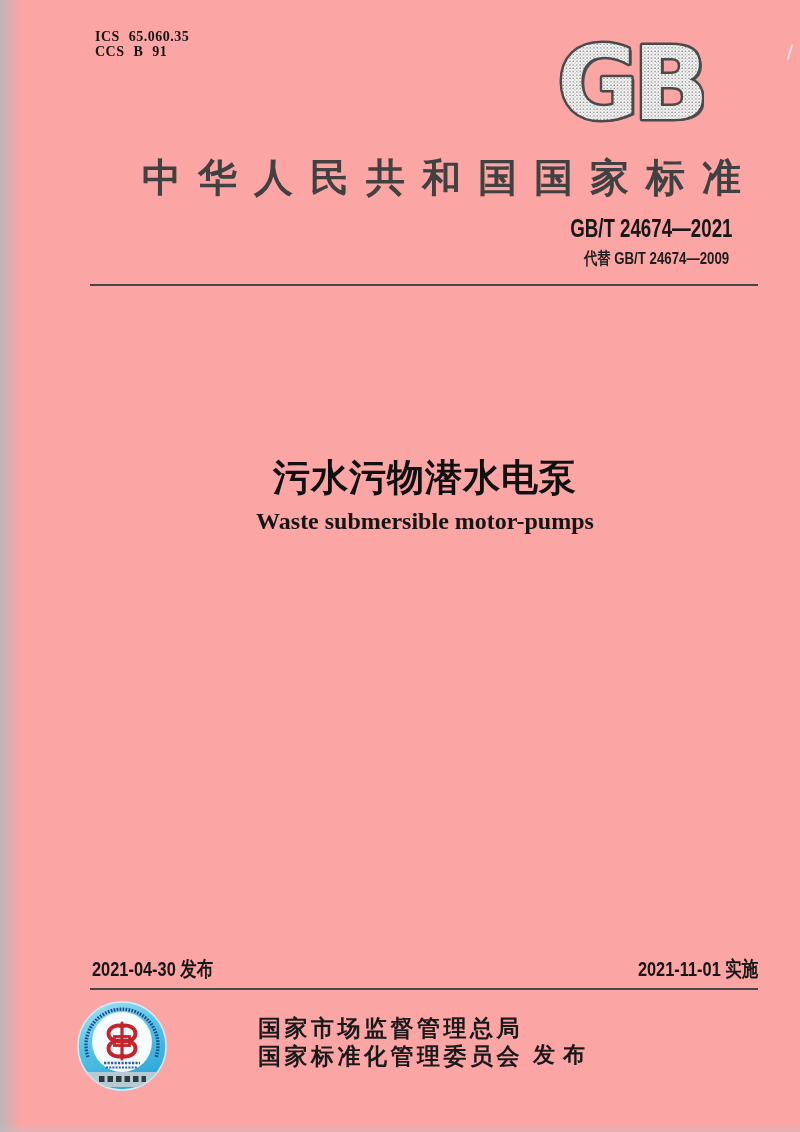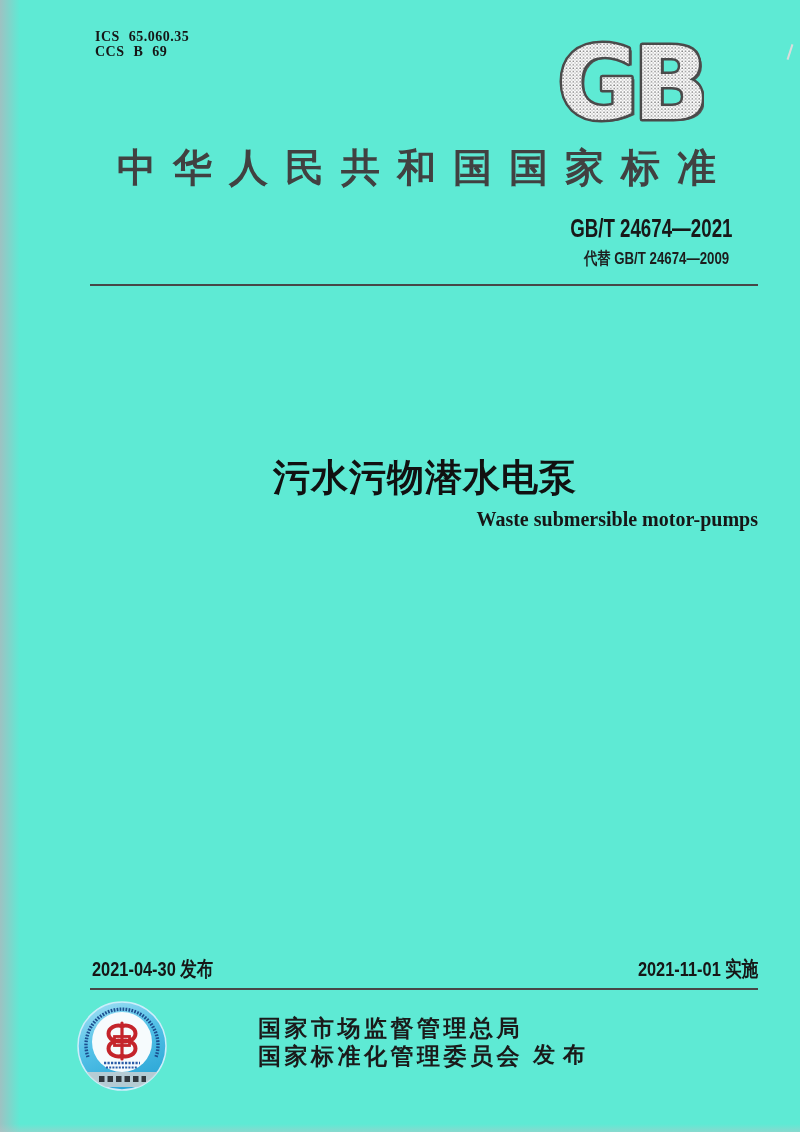--- a/index.html
+++ b/index.html
@@ -4,21 +4,21 @@
 <style>
   html,body{margin:0;padding:0;}
   body{
     width:800px;height:1132px;
     background:#e9e9e9;
     font-family:"Liberation Serif", serif;
   }
   .page{
     position:relative;
     width:800px;height:1132px;
-    background:#5eead4;
+    background:#fca5a5;
     overflow:hidden;
     color:#1c1c1c;
   }
   
   .edge-shade-left{
     position:absolute;left:0;top:0;bottom:0;width:20px;
     background:linear-gradient(to right, rgba(173,184,190,.8), rgba(255,255,255,0));
     pointer-events:none;
   }
   .edge-shade-bottom{
@@ -37,22 +37,22 @@
     font-weight:bold;font-size:14px;line-height:15px;
     color:#161616;letter-spacing:.5px;word-spacing:5px;
     white-space:nowrap;
   }
   
   .gb-logo{
     position:absolute;left:552px;top:40px;width:152px;height:92px;
   }
   
   .std-heading{
-    position:absolute;left:92px;top:141px;width:666px;
-    text-align:center;
+    position:absolute;left:92px;top:151px;width:666px;
+    text-align:right;
     font-family:"Liberation Serif", serif;
     font-size:39px;font-weight:600;color:#414141;
     letter-spacing:17px;margin-right:-17px;
     white-space:nowrap;
   }
   
   .std-number{
     position:absolute;right:68px;top:213px;
     font-family:"Liberation Sans", sans-serif;
     font-weight:bold;font-size:26px;color:#181818;
@@ -77,23 +77,23 @@
     position:absolute;left:92px;top:440px;width:666px;
     text-align:center;
     font-family:"Liberation Sans", sans-serif;
     font-weight:bold;font-size:37px;color:#111;
     letter-spacing:1px;margin-right:-1px;
     white-space:nowrap;
     margin-top:13px;
   }
   .doc-title-en{
     position:absolute;left:92px;top:508px;width:666px;
-    text-align:right;
-    font-family:"Liberation Serif", serif;
-    font-weight:bold;font-size:20px;color:#161616;
+    text-align:center;
+    font-family:"Liberation Serif", serif;
+    font-weight:bold;font-size:24px;color:#161616;
     white-space:nowrap;
   }
   
   .issue-date{
     position:absolute;left:92px;top:955px;
     font-family:"Liberation Sans", sans-serif;
     font-weight:bold;font-size:21px;color:#161616;
     white-space:nowrap;
     transform:scaleX(.78);transform-origin:0 50%;
   }
@@ -130,21 +130,21 @@
 <body>
 
 <div class="page">
 
   <div class="edge-shade-left"></div>
   <div class="edge-shade-bottom"></div>
   <div class="scratch"></div>
 
   <div class="ics">
     <div>ICS 65.060.35</div>
-    <div>CCS B 69</div>
+    <div>CCS B 91</div>
   </div>
 
   <svg class="gb-logo" viewBox="0 0 152 92" xmlns="http://www.w3.org/2000/svg" aria-hidden="true">
     <defs>
       <pattern id="ht" width="3.4" height="3.4" patternUnits="userSpaceOnUse">
         <rect width="3.4" height="3.4" fill="#fdfdfd"></rect>
         <circle cx="1" cy="1" r="0.8" fill="#7d7d7d"></circle>
         <circle cx="2.6" cy="2.6" r="0.65" fill="#9c9c9c"></circle>
       </pattern>
     </defs>

